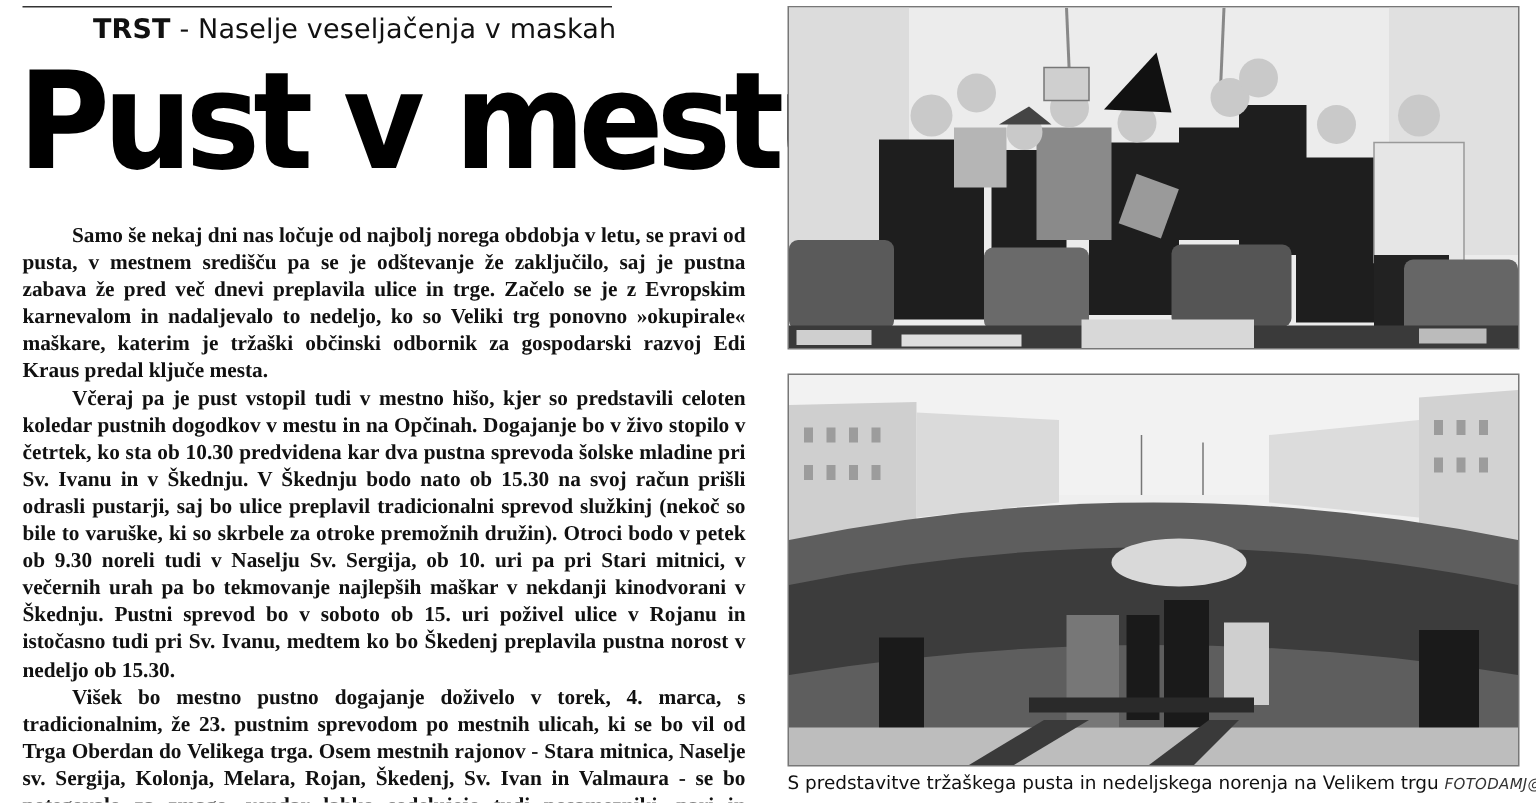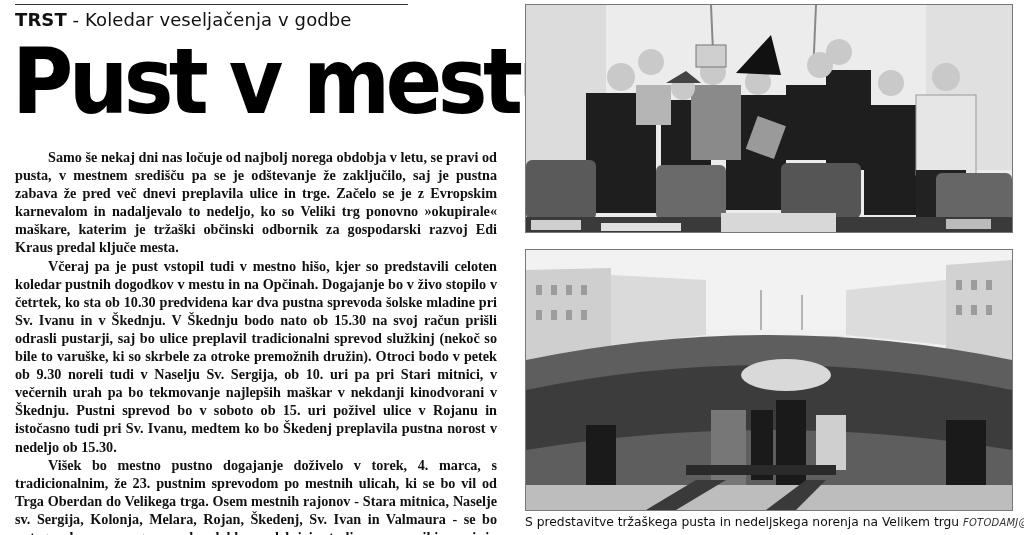--- a/index.html
+++ b/index.html
@@ -8,21 +8,21 @@
     position:relative; color:#111;
   }
   .top-rule {
     position:absolute; left:15px; top:4px; width:393px; height:1px; background:#333;
   }
   .kicker {
     position:absolute; left:15px; top:8px;
     font-family:"DejaVu Sans", sans-serif; font-size:18px; line-height:24px;
     color:#111; white-space:nowrap; letter-spacing:0.1px;
   }
-  .kicker .place { font-weight:bold; }
+  .kicker .place { font-weight:bold;margin-left:47px; }
   .headline {
     position:absolute; left:12px; top:32px;
     font-family:"DejaVu Sans", sans-serif; font-weight:bold;
     font-size:90px; line-height:100px; letter-spacing:-5px;
     color:#000; white-space:nowrap;
     transform:scaleX(0.93); transform-origin:left top;
   }
   .body-text {
     position:absolute; left:15px; top:148px; width:482px;
     font-family:"Liberation Serif", serif; font-size:14.2px; line-height:18.1px;
@@ -41,21 +41,21 @@
     color:#111; white-space:nowrap;
   }
   .caption .credit { font-style:italic; font-size:10px; color:#333; letter-spacing:0.2px; }
   svg { display:block; }
 </style>
 </head>
 <body>
 
 <div class="top-rule"></div>
 
-<div class="kicker"><span class="place">TRST</span><span> - Koledar veseljačenja v godbe</span></div>
+<div class="kicker"><span class="place">TRST</span><span> - Naselje veseljačenja v maskah</span></div>
 
 <div class="headline">Pust v mestu</div>
 
 <div class="body-text">
   <p>Samo še nekaj dni nas ločuje od najbolj norega obdobja v letu, se pravi od pusta, v mestnem središču pa se je odštevanje že zaključilo, saj je pustna zabava že pred več dnevi preplavila ulice in trge. Začelo se je z Evropskim karnevalom in nadaljevalo to nedeljo, ko so Veliki trg ponovno »okupirale« maškare, katerim je tržaški občinski odbornik za gospodarski razvoj Edi Kraus predal ključe mesta.</p>
   <p>Včeraj pa je pust vstopil tudi v mestno hišo, kjer so predstavili celoten koledar pustnih dogodkov v mestu in na Opčinah. Dogajanje bo v živo stopilo v četrtek, ko sta ob 10.30 predvidena kar dva pustna sprevoda šolske mladine pri Sv. Ivanu in v Škednju. V Škednju bodo nato ob 15.30 na svoj račun prišli odrasli pustarji, saj bo ulice preplavil tradicionalni sprevod služkinj (nekoč so bile to varuške, ki so skrbele za otroke premožnih družin). Otroci bodo v petek ob 9.30 noreli tudi v Naselju Sv. Sergija, ob 10. uri pa pri Stari mitnici, v večernih urah pa bo tekmovanje najlepših maškar v nekdanji kinodvorani v Škednju. Pustni sprevod bo v soboto ob 15. uri poživel ulice v Rojanu in istočasno tudi pri Sv. Ivanu, medtem ko bo Škedenj preplavila pustna norost v nedeljo ob 15.30.</p>
   <p>Višek bo mestno pustno dogajanje doživelo v torek, 4. marca, s tradicionalnim, že 23. pustnim sprevodom po mestnih ulicah, ki se bo vil od Trga Oberdan do Velikega trga. Osem mestnih rajonov - Stara mitnica, Naselje sv. Sergija, Kolonja, Melara, Rojan, Škedenj, Sv. Ivan in Valmaura - se bo potegovalo za zmago, vendar lahko sodelujejo tudi posamezniki, pari in skupine. Vse se bo začelo ob 14. uri in se nadaljevalo s slovesno razglasitvijo zmagovalca na Velikem trgu. Na pepelnično sredo pa se bo treba posloviti od pusta. Pustni pogreb bo ob spremljavi godbe Refolo štartal ob 15.30 v Škednju in se zaključil s kresom oz. sežigom kralja pusta. Pri Sv. Ivanu pa se bo žalovanje začelo ob 14.30, ko bodo v trgovskem centru Il Giulia uredili žalno vežico, pusta pa bodo sežgali na trgu pred gostilno Suban ob 16. uri.</p>
 </div>
 
 <div class="photo photo-top" title="predstavitev tržaškega pusta">

